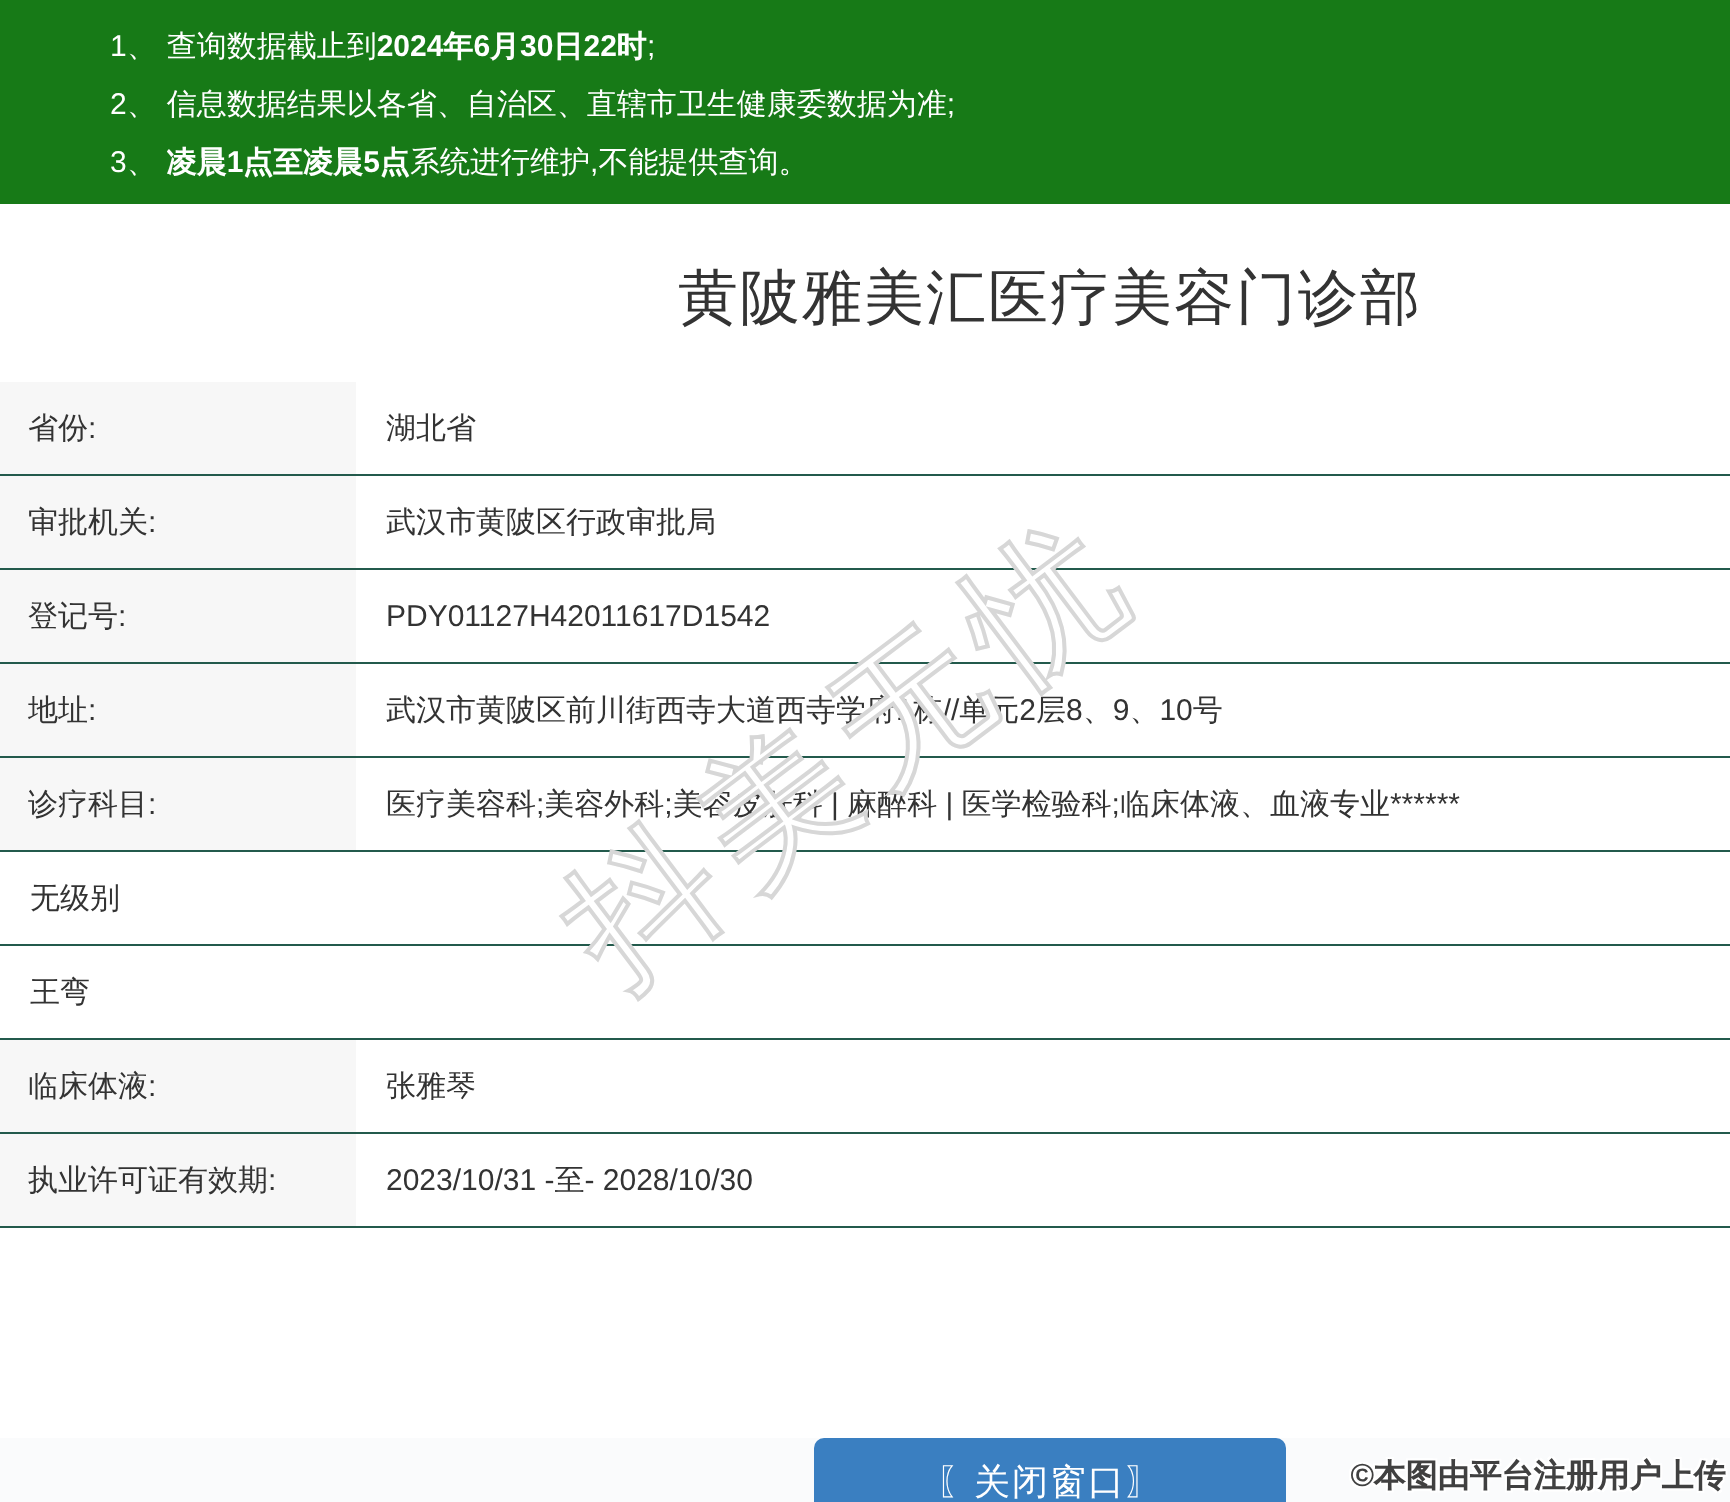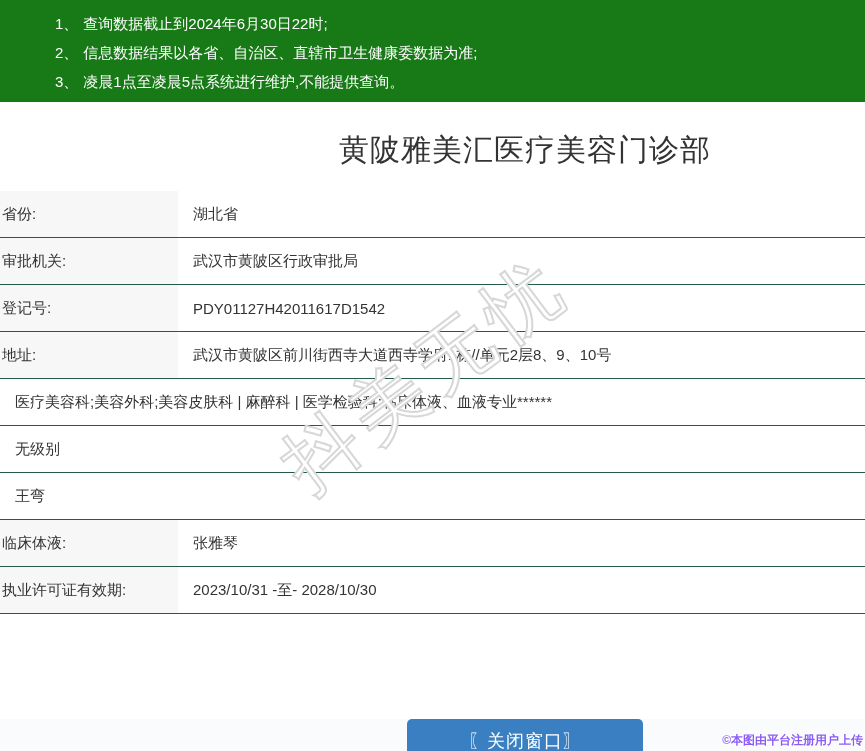--- a/index.html
+++ b/index.html
@@ -26,21 +26,21 @@
     background: #177a17;
     color: #ffffff;
     padding: 9px 0 0 55px;
     font-size: 15px;
   }
   .notice-line {
     line-height: 29px;
     white-space: nowrap;
   }
   .notice-num { margin-right: 5px; }
-  .notice-bold { font-weight: normal; }
+  .notice-bold { font-weight: bold; }
 
   
   .page-title {
     margin-top: 27px;
     height: 42px;
     line-height: 42px;
     text-align: center;
     font-size: 30px;
     font-weight: 400;
     color: #333333;
@@ -54,21 +54,21 @@
     height: 47px;
     border-bottom: 1px solid #235a4c;
     align-items: stretch;
     font-size: 15px;
   }
   .cell-label {
     flex: 0 0 178px;
     background: #f7f7f7;
     display: flex;
     align-items: center;
-    padding-left: 2px;
+    padding-left: 14px;
     color: #333333;
   }
   .cell-value {
     flex: 1;
     display: flex;
     align-items: center;
     padding-left: 15px;
     color: #333333;
     white-space: nowrap;
   }
@@ -107,23 +107,23 @@
     -webkit-text-stroke: 2px #d7d7d7;
     white-space: nowrap;
     z-index: 5;
     pointer-events: none;
   }
 
   
   .watermark-corner {
     position: absolute;
     right: 2px; bottom: 2px;
-    font-size: 12px;
+    font-size: 16px;
     font-weight: bold;
-    color: #8b5cf6;
+    color: #404040;
     letter-spacing: 0px;
     z-index: 10;
     text-shadow:
       1px 1px 0 #ffffff, -1px -1px 0 #ffffff,
       1px -1px 0 #ffffff, -1px 1px 0 #ffffff,
       0 0 3px #ffffff;
     white-space: nowrap;
   }
 </style>
 </head>
@@ -162,20 +162,21 @@
         <div class="cell-label">登记号:</div>
         <div class="cell-value">PDY01127H42011617D1542</div>
       </div>
 
       <div class="info-row">
         <div class="cell-label">地址:</div>
         <div class="cell-value">武汉市黄陂区前川街西寺大道西寺学府1栋//单元2层8、9、10号</div>
       </div>
 
       <div class="info-row">
+        <div class="cell-label">诊疗科目:</div>
         <div class="cell-value">医疗美容科;美容外科;美容皮肤科 | 麻醉科 | 医学检验科;临床体液、血液专业******</div>
       </div>
 
       <div class="info-row">
         <div class="cell-value">无级别</div>
       </div>
 
       <div class="info-row">
         <div class="cell-value">王弯</div>
       </div>

